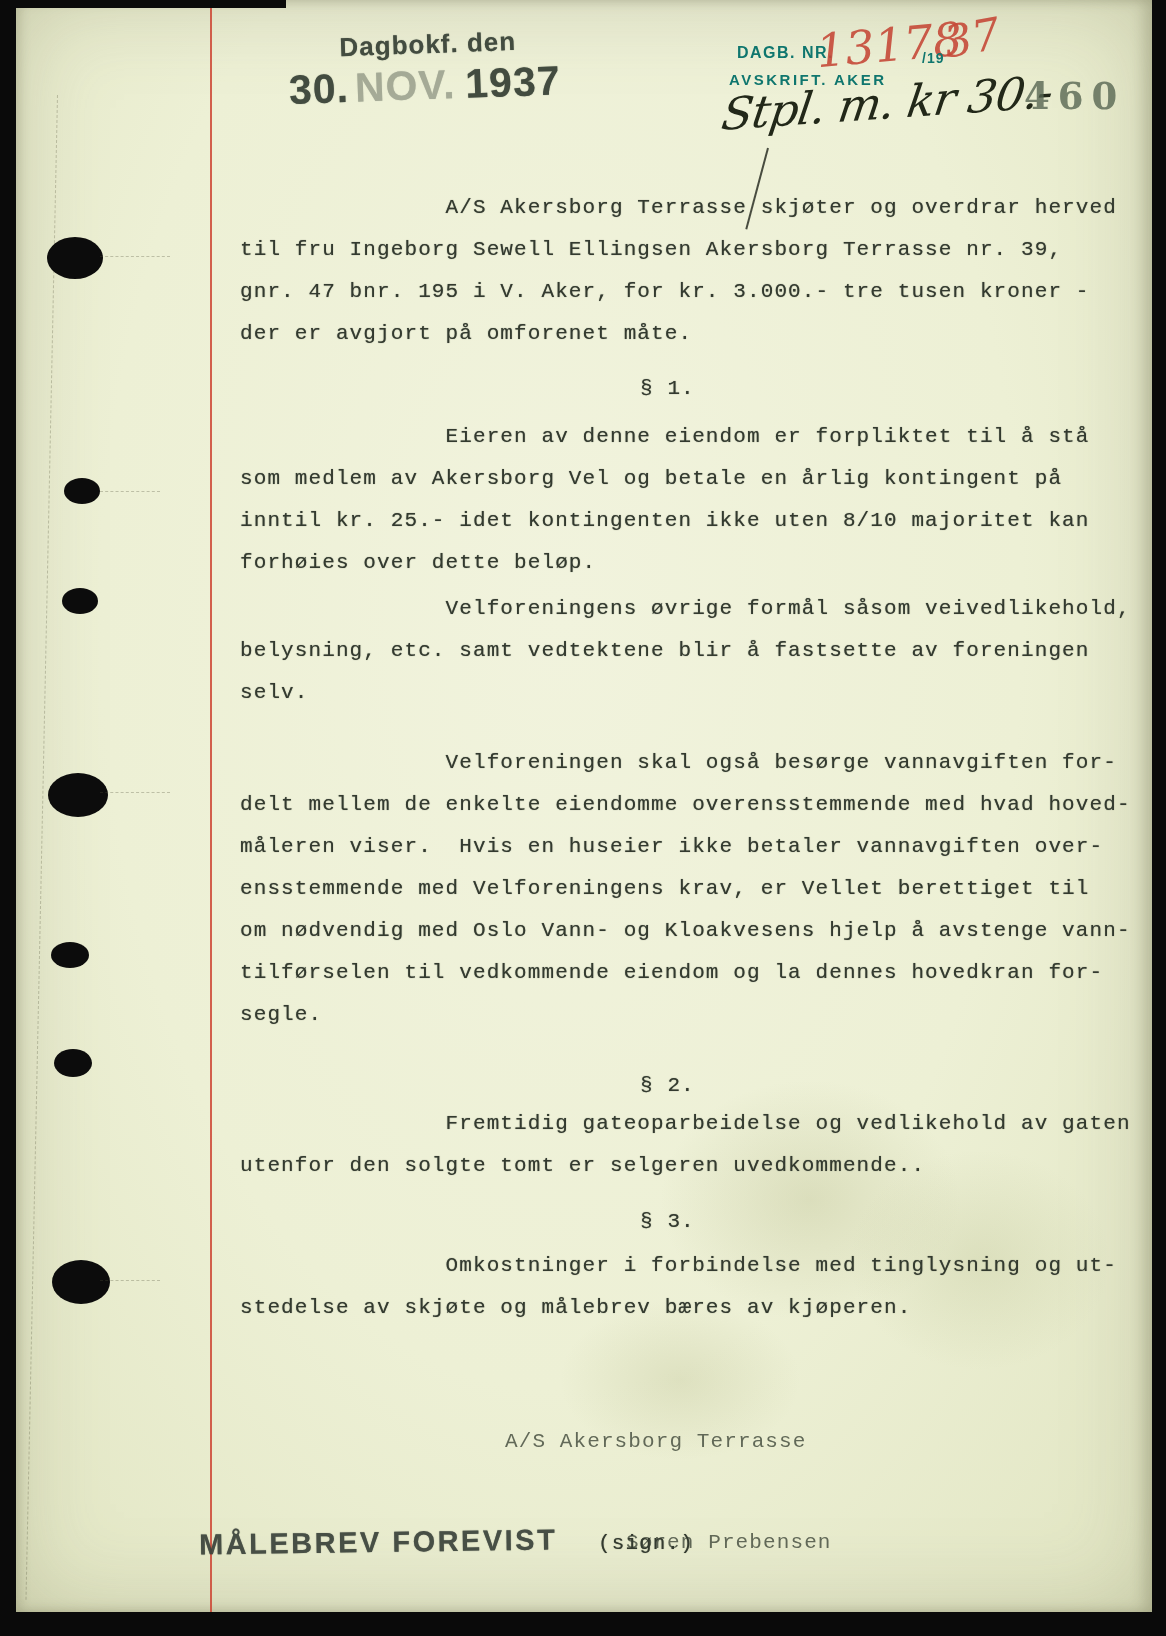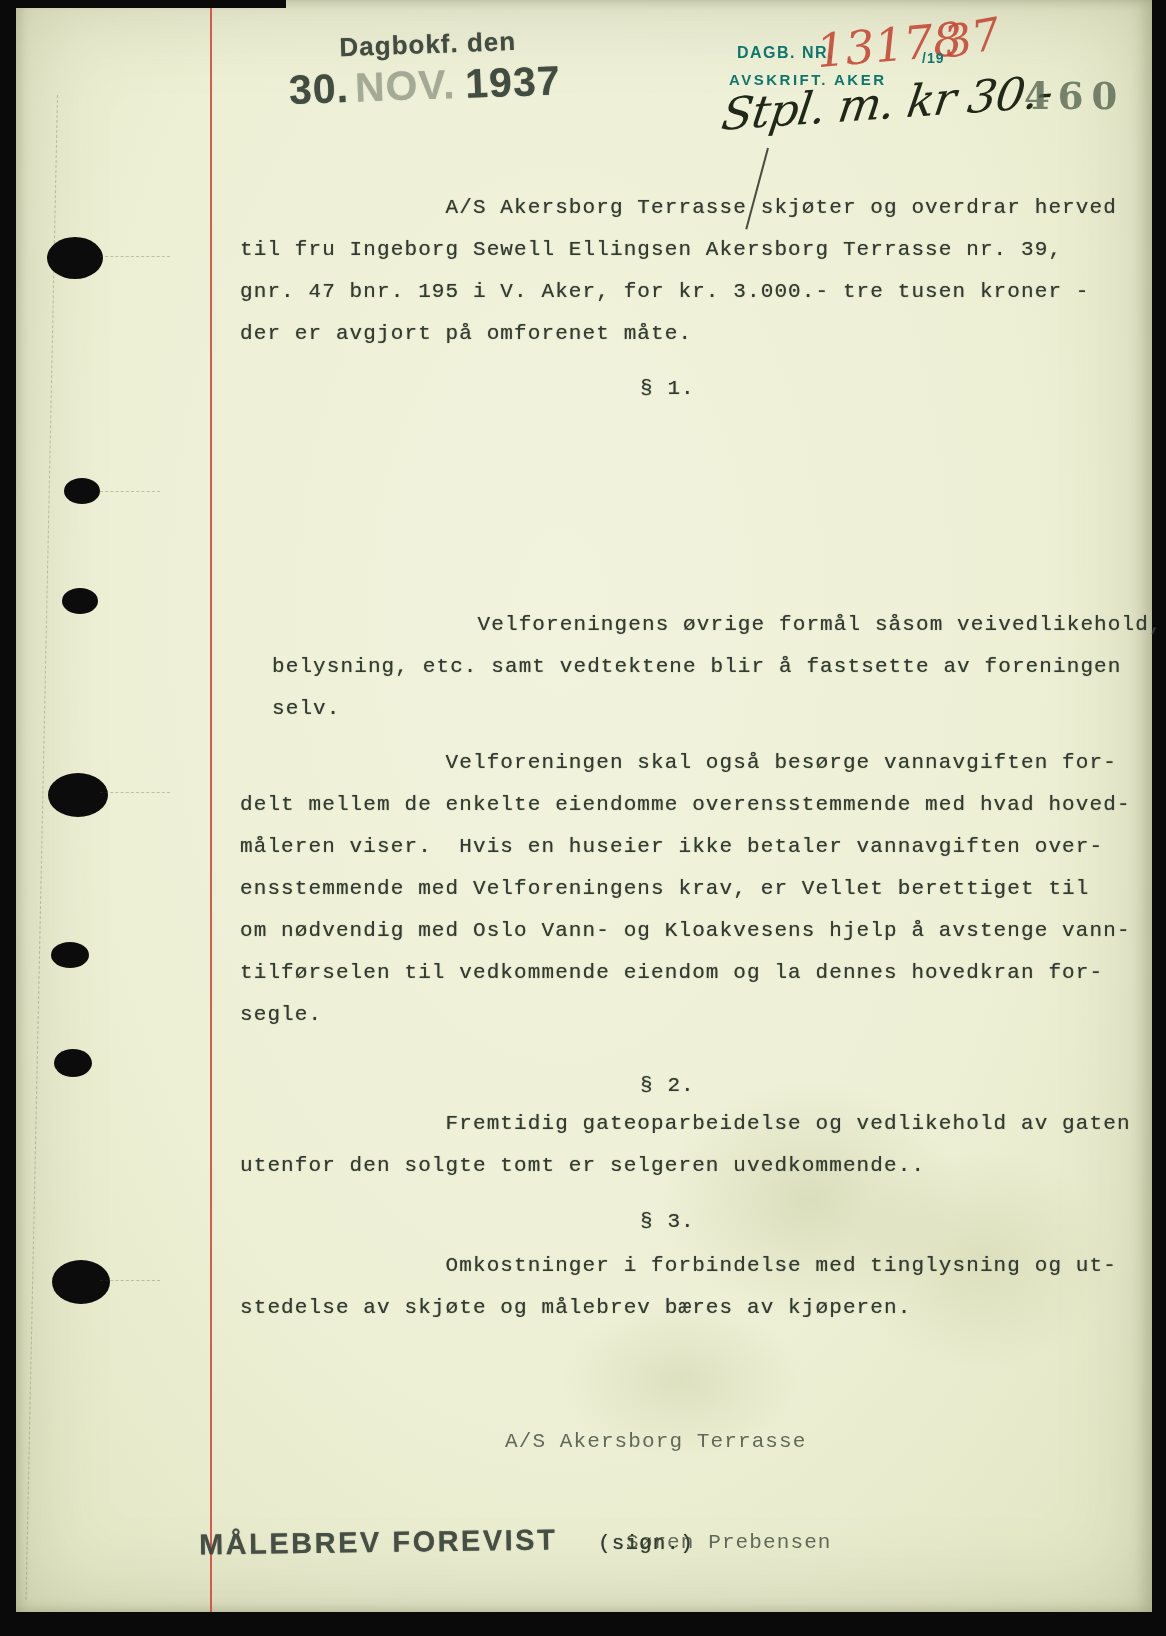--- a/index.html
+++ b/index.html
@@ -45,21 +45,21 @@
   .sm3{left:850px;top:1150px;width:260px;height:220px;
        background:radial-gradient(closest-side, rgba(170,176,124,.22), rgba(170,176,124,0));}
   
   .tw{position:absolute;font-family:"Liberation Mono","DejaVu Sans Mono",monospace;
       font-size:21px;line-height:42px;letter-spacing:1.1px;color:var(--type-ink);
       white-space:pre;text-shadow:0 0 1px rgba(51,58,47,.65);}
   .tw.faded{color:#4a5243;text-shadow:none;opacity:.85;}
   #p1{left:240px;top:187px;}
   #sec1{left:640px;top:368px;}
   #p2{left:240px;top:416px;}
-  #p3{left:240px;top:604px;margin-left:32px;}
+  #p3{left:240px;top:588px;}
   #p4{left:240px;top:742px;}
   #sec2{left:640px;top:1065px;}
   #p5{left:240px;top:1103px;}
   #sec3{left:640px;top:1201px;}
   #p6{left:240px;top:1245px;}
   #dateline{left:472px;top:1367px;}
   #company{left:505px;top:1421px;}
   #signer{left:578px;top:1522px;margin-left:48px;}
   #signnote{left:598px;top:1523px;}
   
@@ -140,20 +140,24 @@
 
     <div id="pen-stroke"></div>
   </div>
 
   <div class="layer">
     <div id="p1" class="tw">               A/S Akersborg Terrasse skjøter og overdrar herved
 til fru Ingeborg Sewell Ellingsen Akersborg Terrasse nr. 39,
 gnr. 47 bnr. 195 i V. Aker, for kr. 3.000.- tre tusen kroner -
 der er avgjort på omforenet måte.</div>
     <div id="sec1" class="tw">§ 1.</div>
+    <div id="p2" class="tw">               Eieren av denne eiendom er forpliktet til å stå
+som medlem av Akersborg Vel og betale en årlig kontingent på
+inntil kr. 25.- idet kontingenten ikke uten 8/10 majoritet kan
+forhøies over dette beløp.</div>
     <div id="p3" class="tw">               Velforeningens øvrige formål såsom veivedlikehold,
 belysning, etc. samt vedtektene blir å fastsette av foreningen
 selv.</div>
     <div id="p4" class="tw">               Velforeningen skal også besørge vannavgiften for-
 delt mellem de enkelte eiendomme overensstemmende med hvad hoved-
 måleren viser.  Hvis en huseier ikke betaler vannavgiften over-
 ensstemmende med Velforeningens krav, er Vellet berettiget til
 om nødvendig med Oslo Vann- og Kloakvesens hjelp å avstenge vann-
 tilførselen til vedkommende eiendom og la dennes hovedkran for-
 segle.</div>

